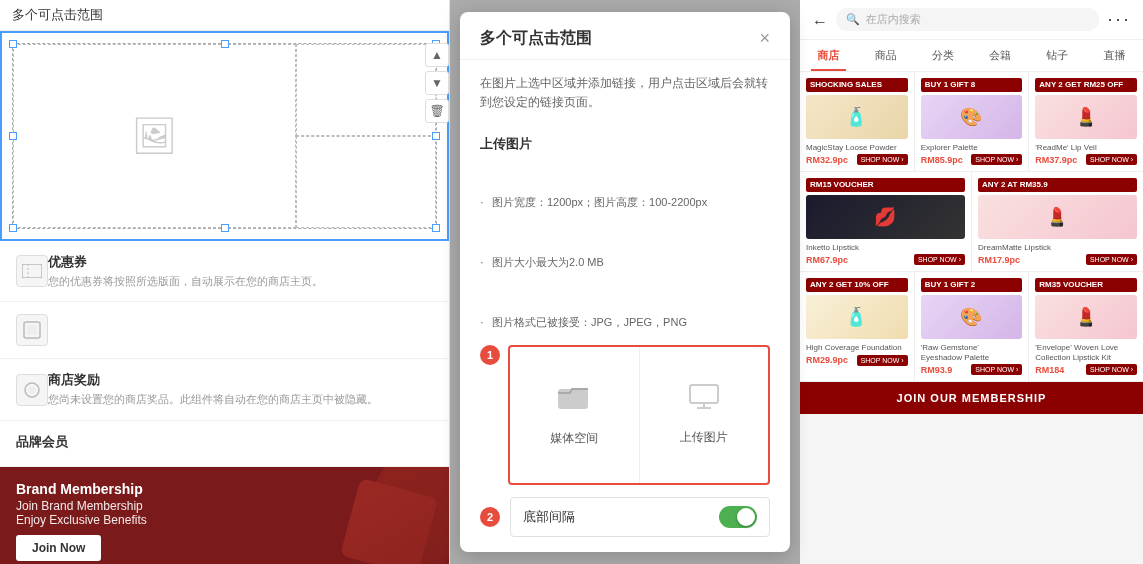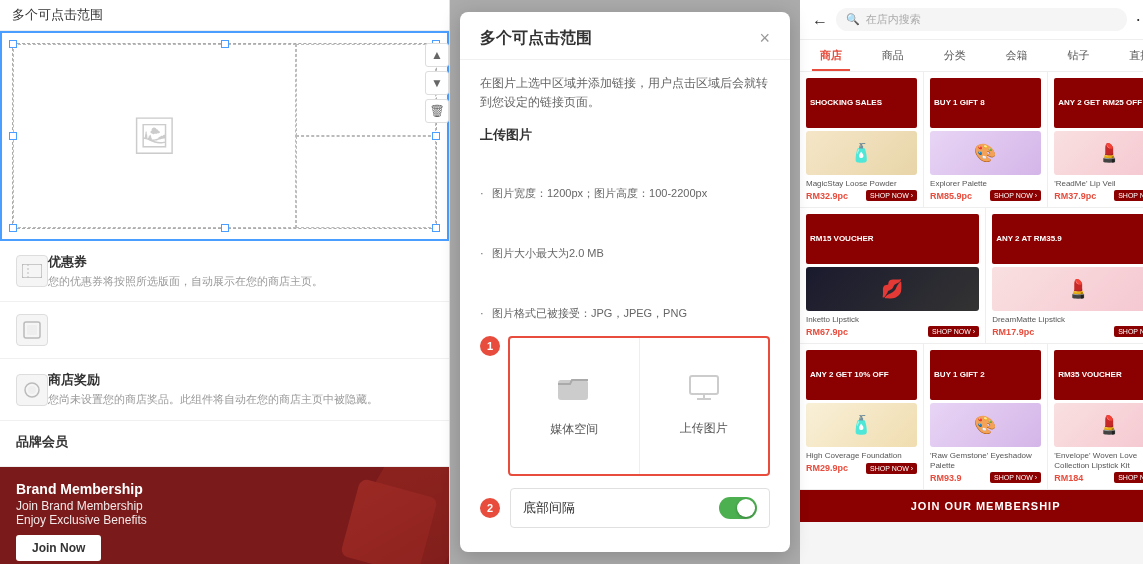--- a/index.html
+++ b/index.html
@@ -235,21 +235,21 @@
     }
 
     .modal-body {
       padding: 14px 20px;
     }
 
     .modal-desc {
       font-size: 12px;
       color: #666;
       line-height: 1.6;
-      margin-bottom: 14px;
+      margin-bottom: 23px;
     }
 
     .section-title {
       font-size: 13px;
       font-weight: 600;
       color: #333;
       margin-bottom: 8px;
     }
 
     .upload-specs {
@@ -471,21 +471,21 @@
 
     .product-cell:last-child {
       border-right: none;
     }
 
     .product-tag {
       font-size: 8px;
       font-weight: 700;
       color: #fff;
       background: #8b0000;
-      padding: 20px 4px;
+      padding: 2px 4px;
       border-radius: 2px;
       margin-bottom: 3px;
       display: inline-block;
       line-height: 1.2;
     }
 
     .product-img-placeholder {
       width: 100%;
       height: 44px;
       background: linear-gradient(135deg, #f5e6c8, #e8d5a8);
@@ -503,21 +503,21 @@
       font-size: 8px;
       color: #555;
       margin-bottom: 2px;
       line-height: 1.2;
     }
 
     .product-price-row {
       display: flex;
       align-items: center;
       justify-content: space-between;
-      gap: 18px;
+      gap: 2px;
     }
 
     .product-price {
       font-size: 9px;
       font-weight: 700;
       color: #e74c3c;
     }
 
     .shop-now-btn {
       font-size: 7px;

